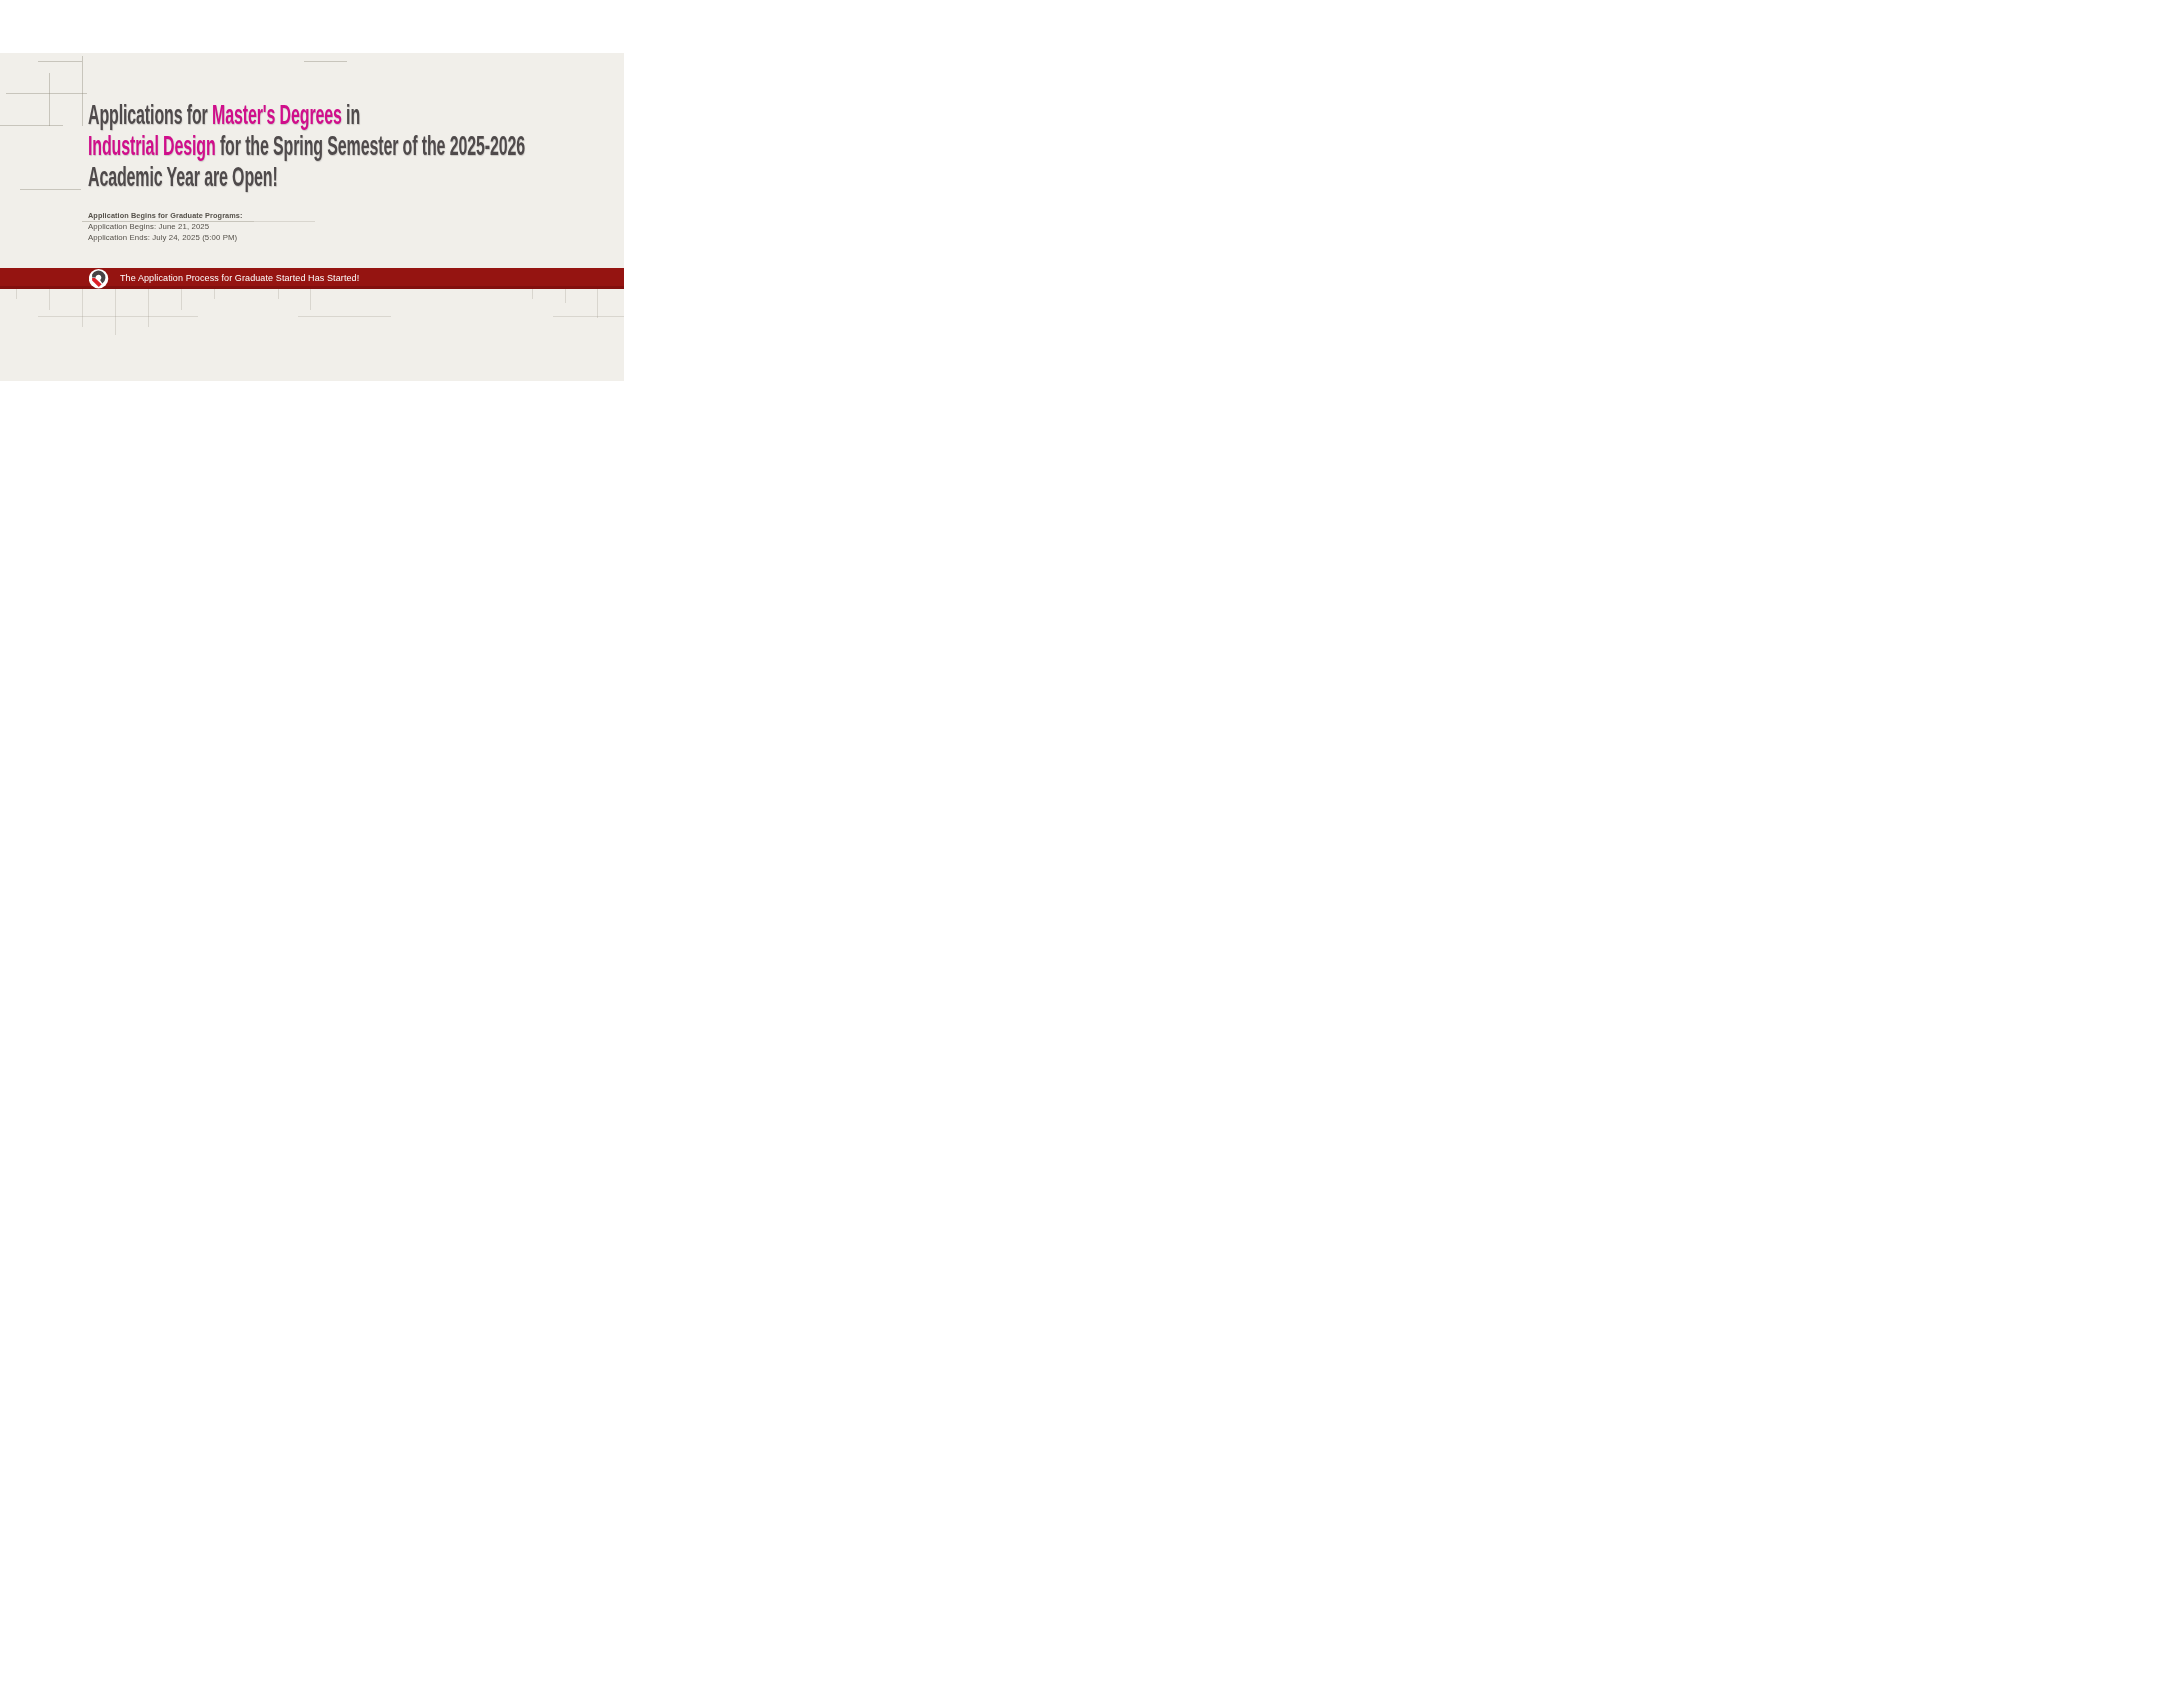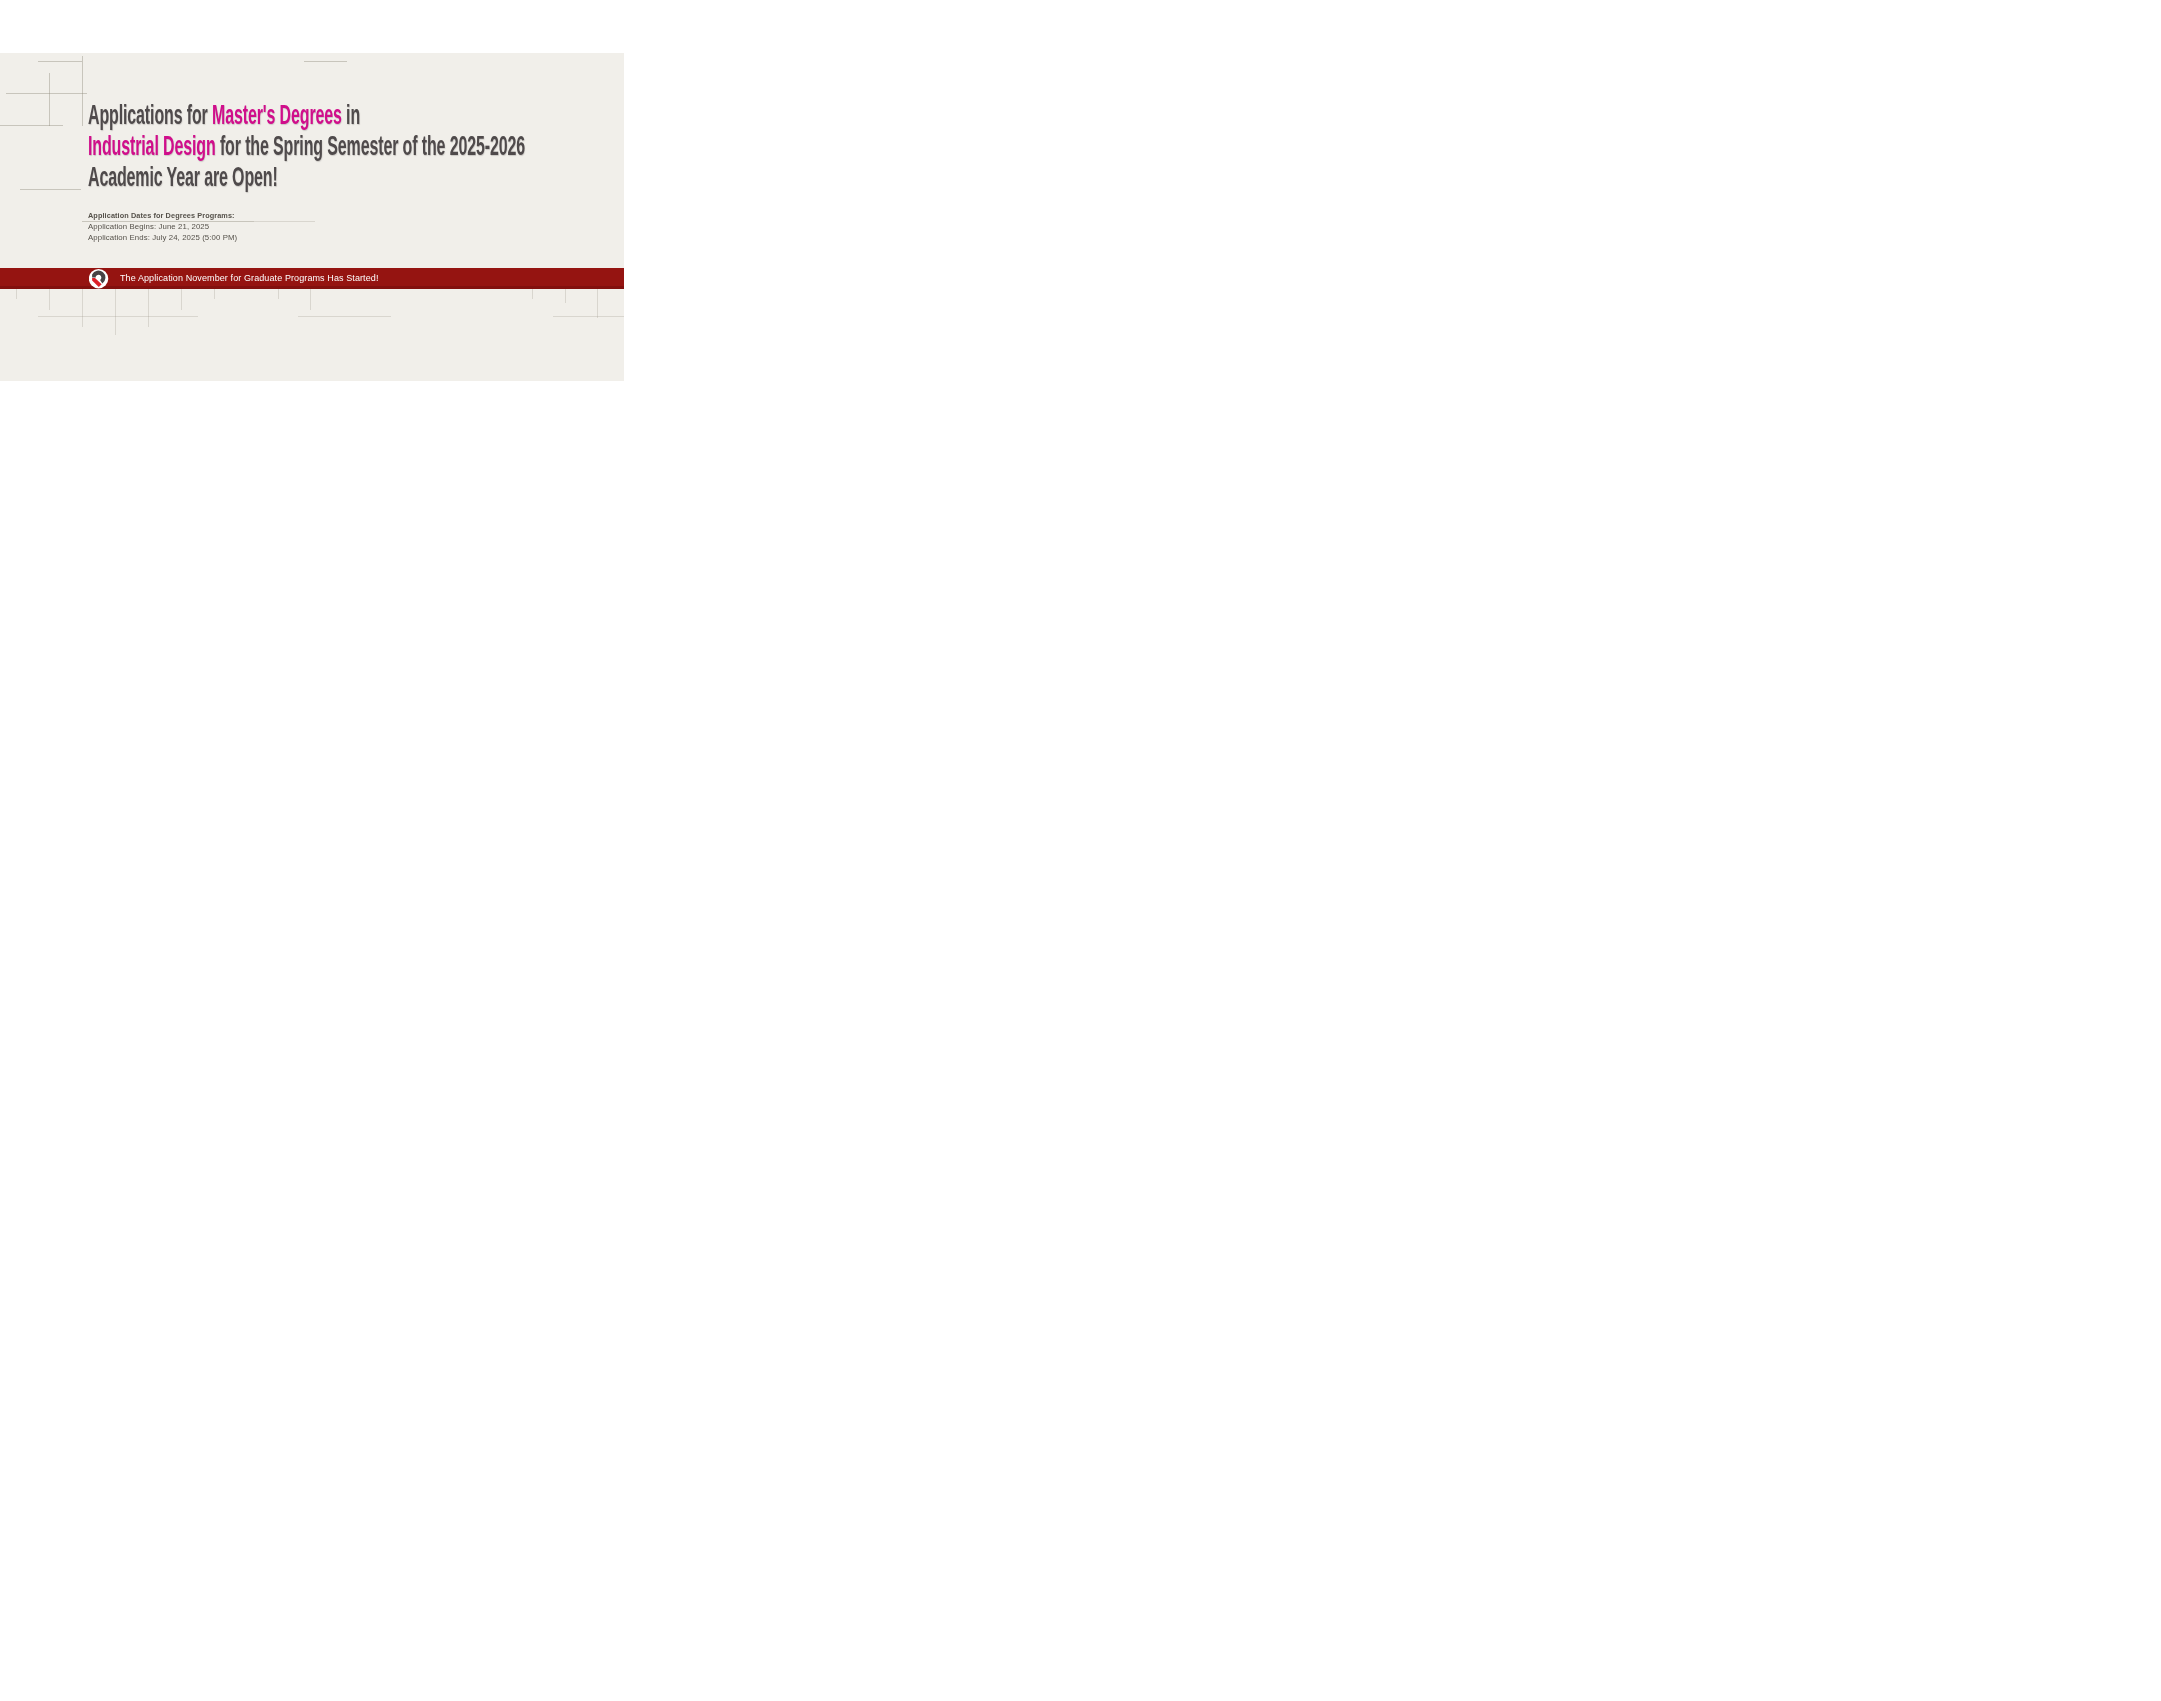--- a/index.html
+++ b/index.html
@@ -84,30 +84,30 @@
     <div class="seg v light" style="left:630px;top:289px;height:14px;"></div>
   </div>
 
   <div class="heading">
     <div><span>Applications for </span><span class="accent">Master's Degrees</span><span> in</span></div>
     <div><span class="accent">Industrial Design</span><span> for the Spring Semester of the 2025-2026</span></div>
     <div><span>Academic Year are Open!</span></div>
   </div>
 
   <div class="dates">
-    <div class="dates-title">Application Dates for Degrees Programs:</div>
+    <div class="dates-title">Application Begins for Graduate Programs:</div>
     <div class="dates-line">Application Begins: June 21, 2025</div>
     <div class="dates-line">Application Ends: July 24, 2025 (5:00 PM)</div>
   </div>
 
   <div class="banner">
     <div class="logo-badge">
       <svg viewBox="0 0 200 216" aria-hidden="true">
         <circle cx="98" cy="110" r="100" fill="#FFFFFF"></circle>
         <path d="M31.7,68 A72,72 0 1 1 136.9,158.7 L113.5,123.9 A30,30 0 1 0 66.7,99 L61.7,98.3 L31.7,98.3 Z" fill="#474345"></path>
         <path d="M31.7,101.7 L61.7,101.7 L130,167 L100,195 L31.7,128 Z" fill="#DD1F27"></path>
       </svg>
     </div>
-    <div class="banner-text">The Application November for Graduate Programs Has Started!</div>
+    <div class="banner-text">The Application Process for Graduate Started Has Started!</div>
   </div>
 
 </div>
 
 
 </body></html>

